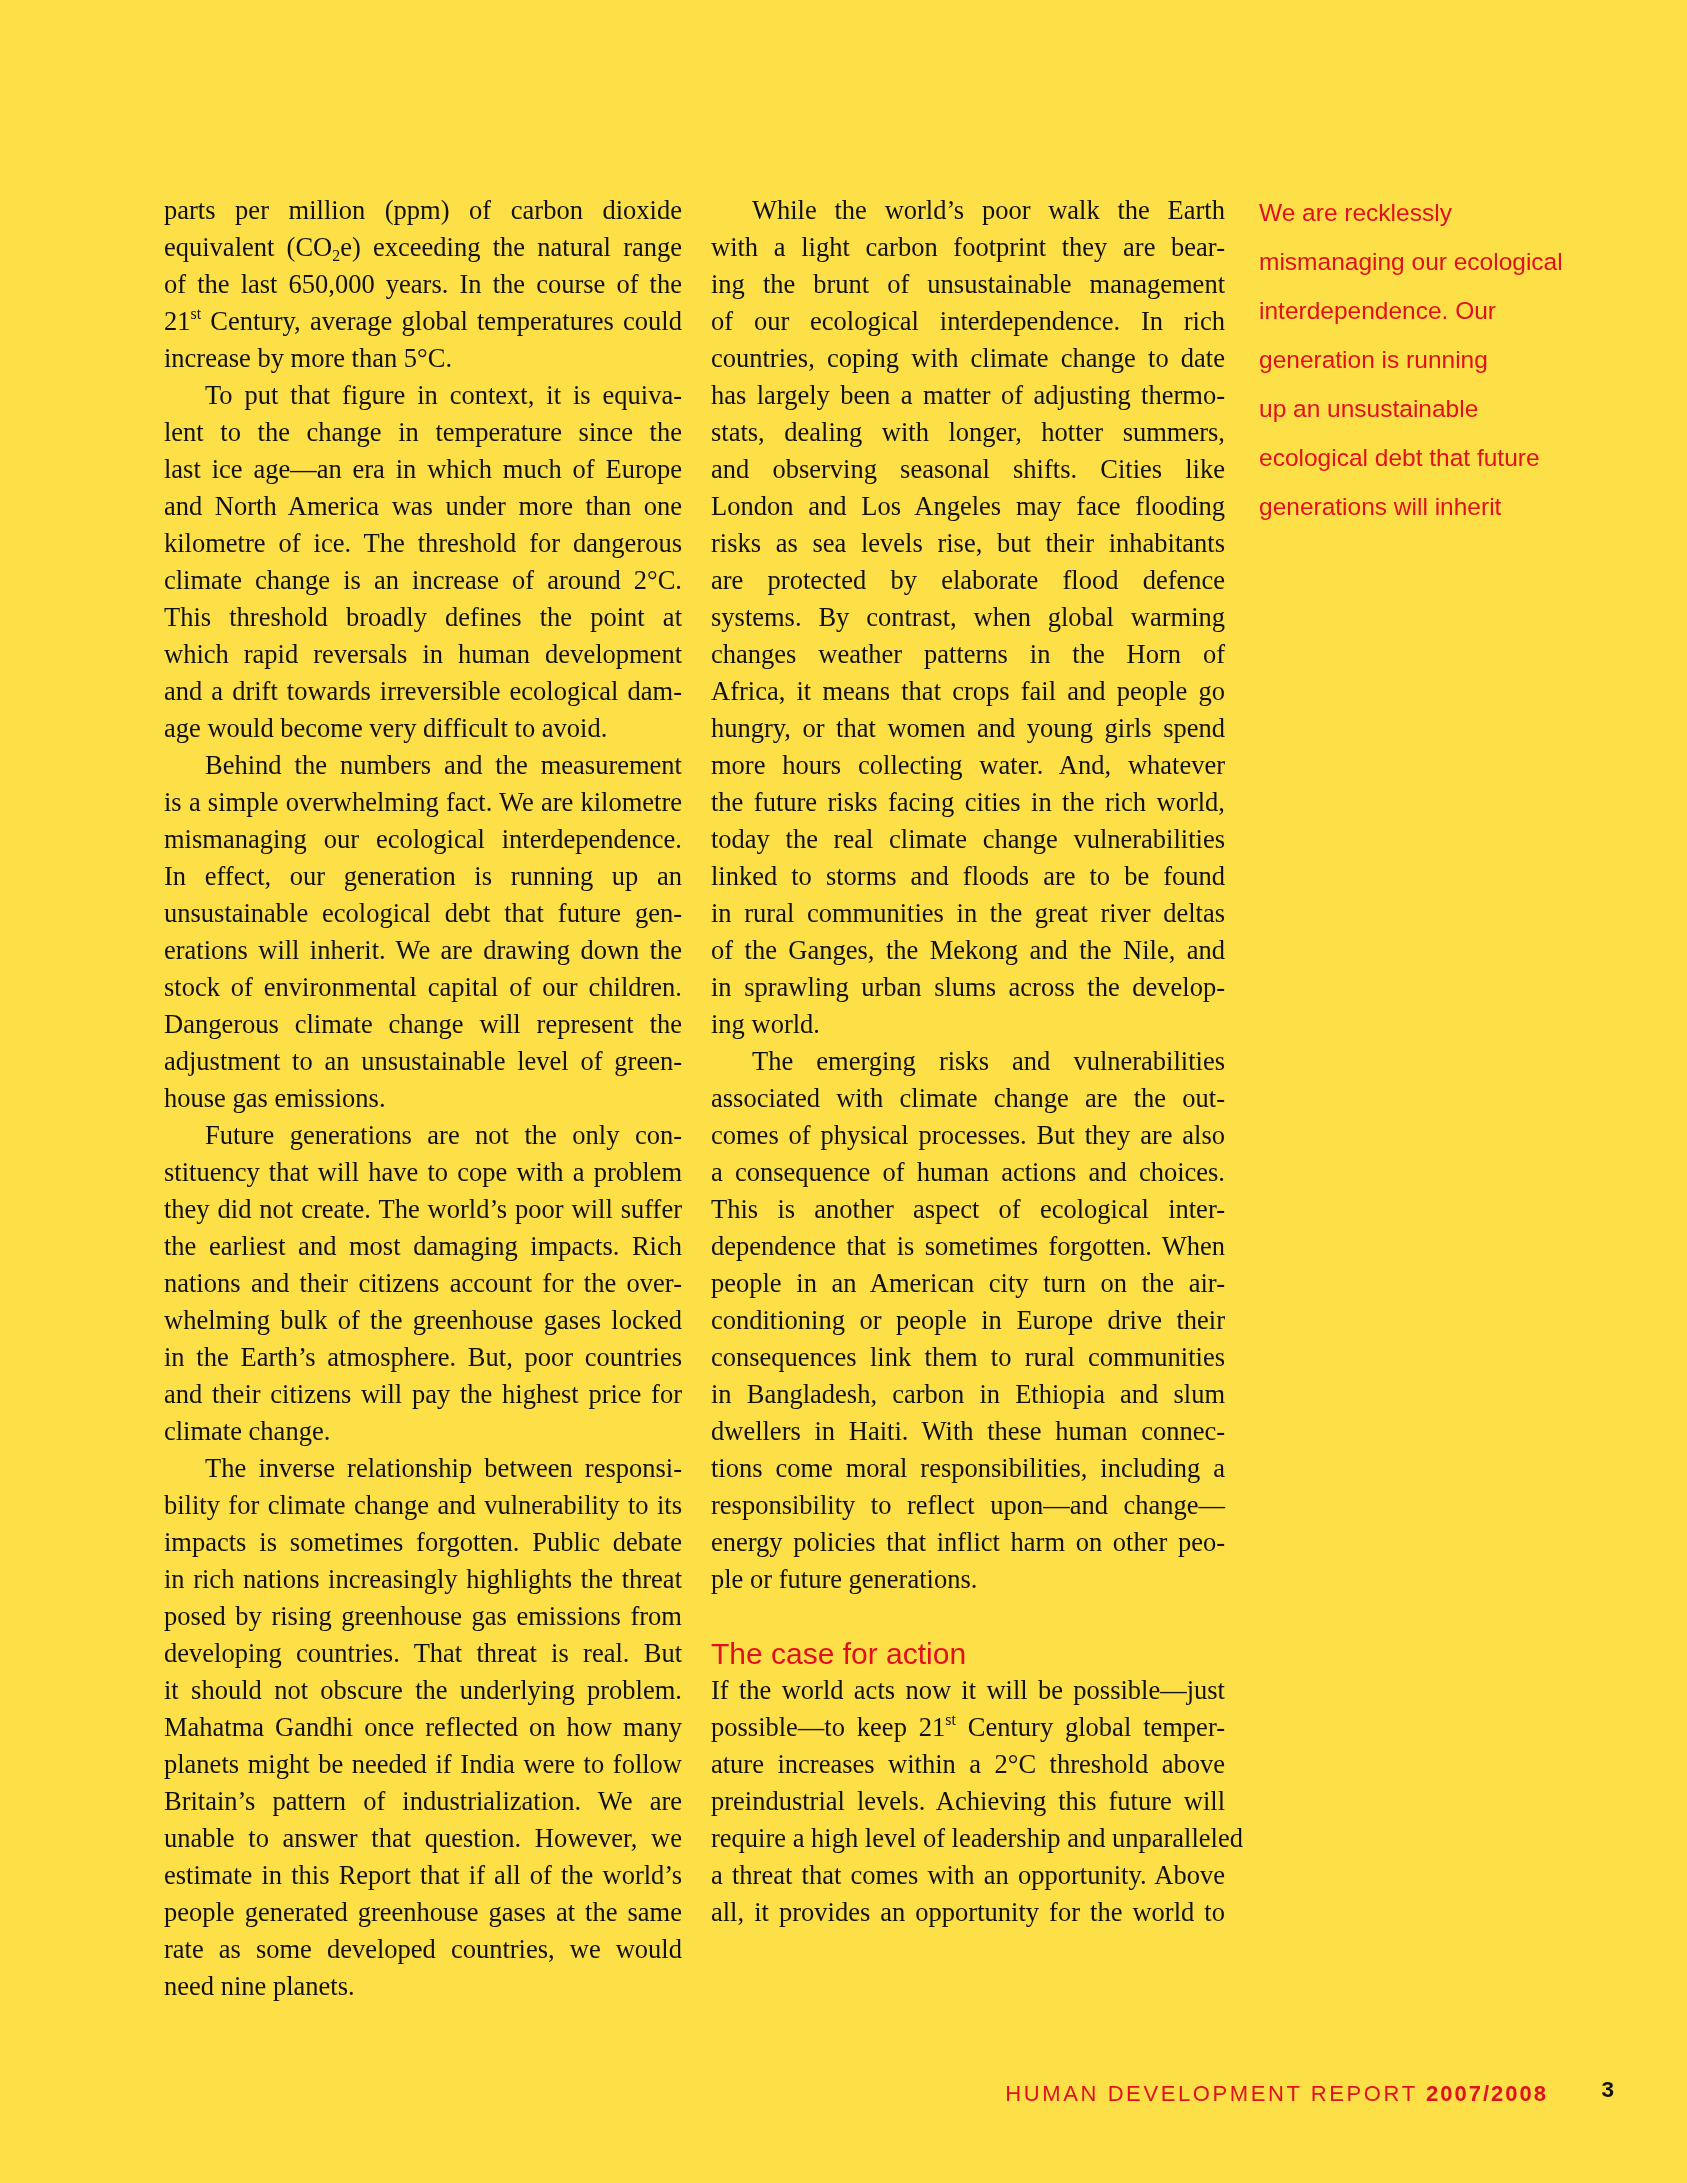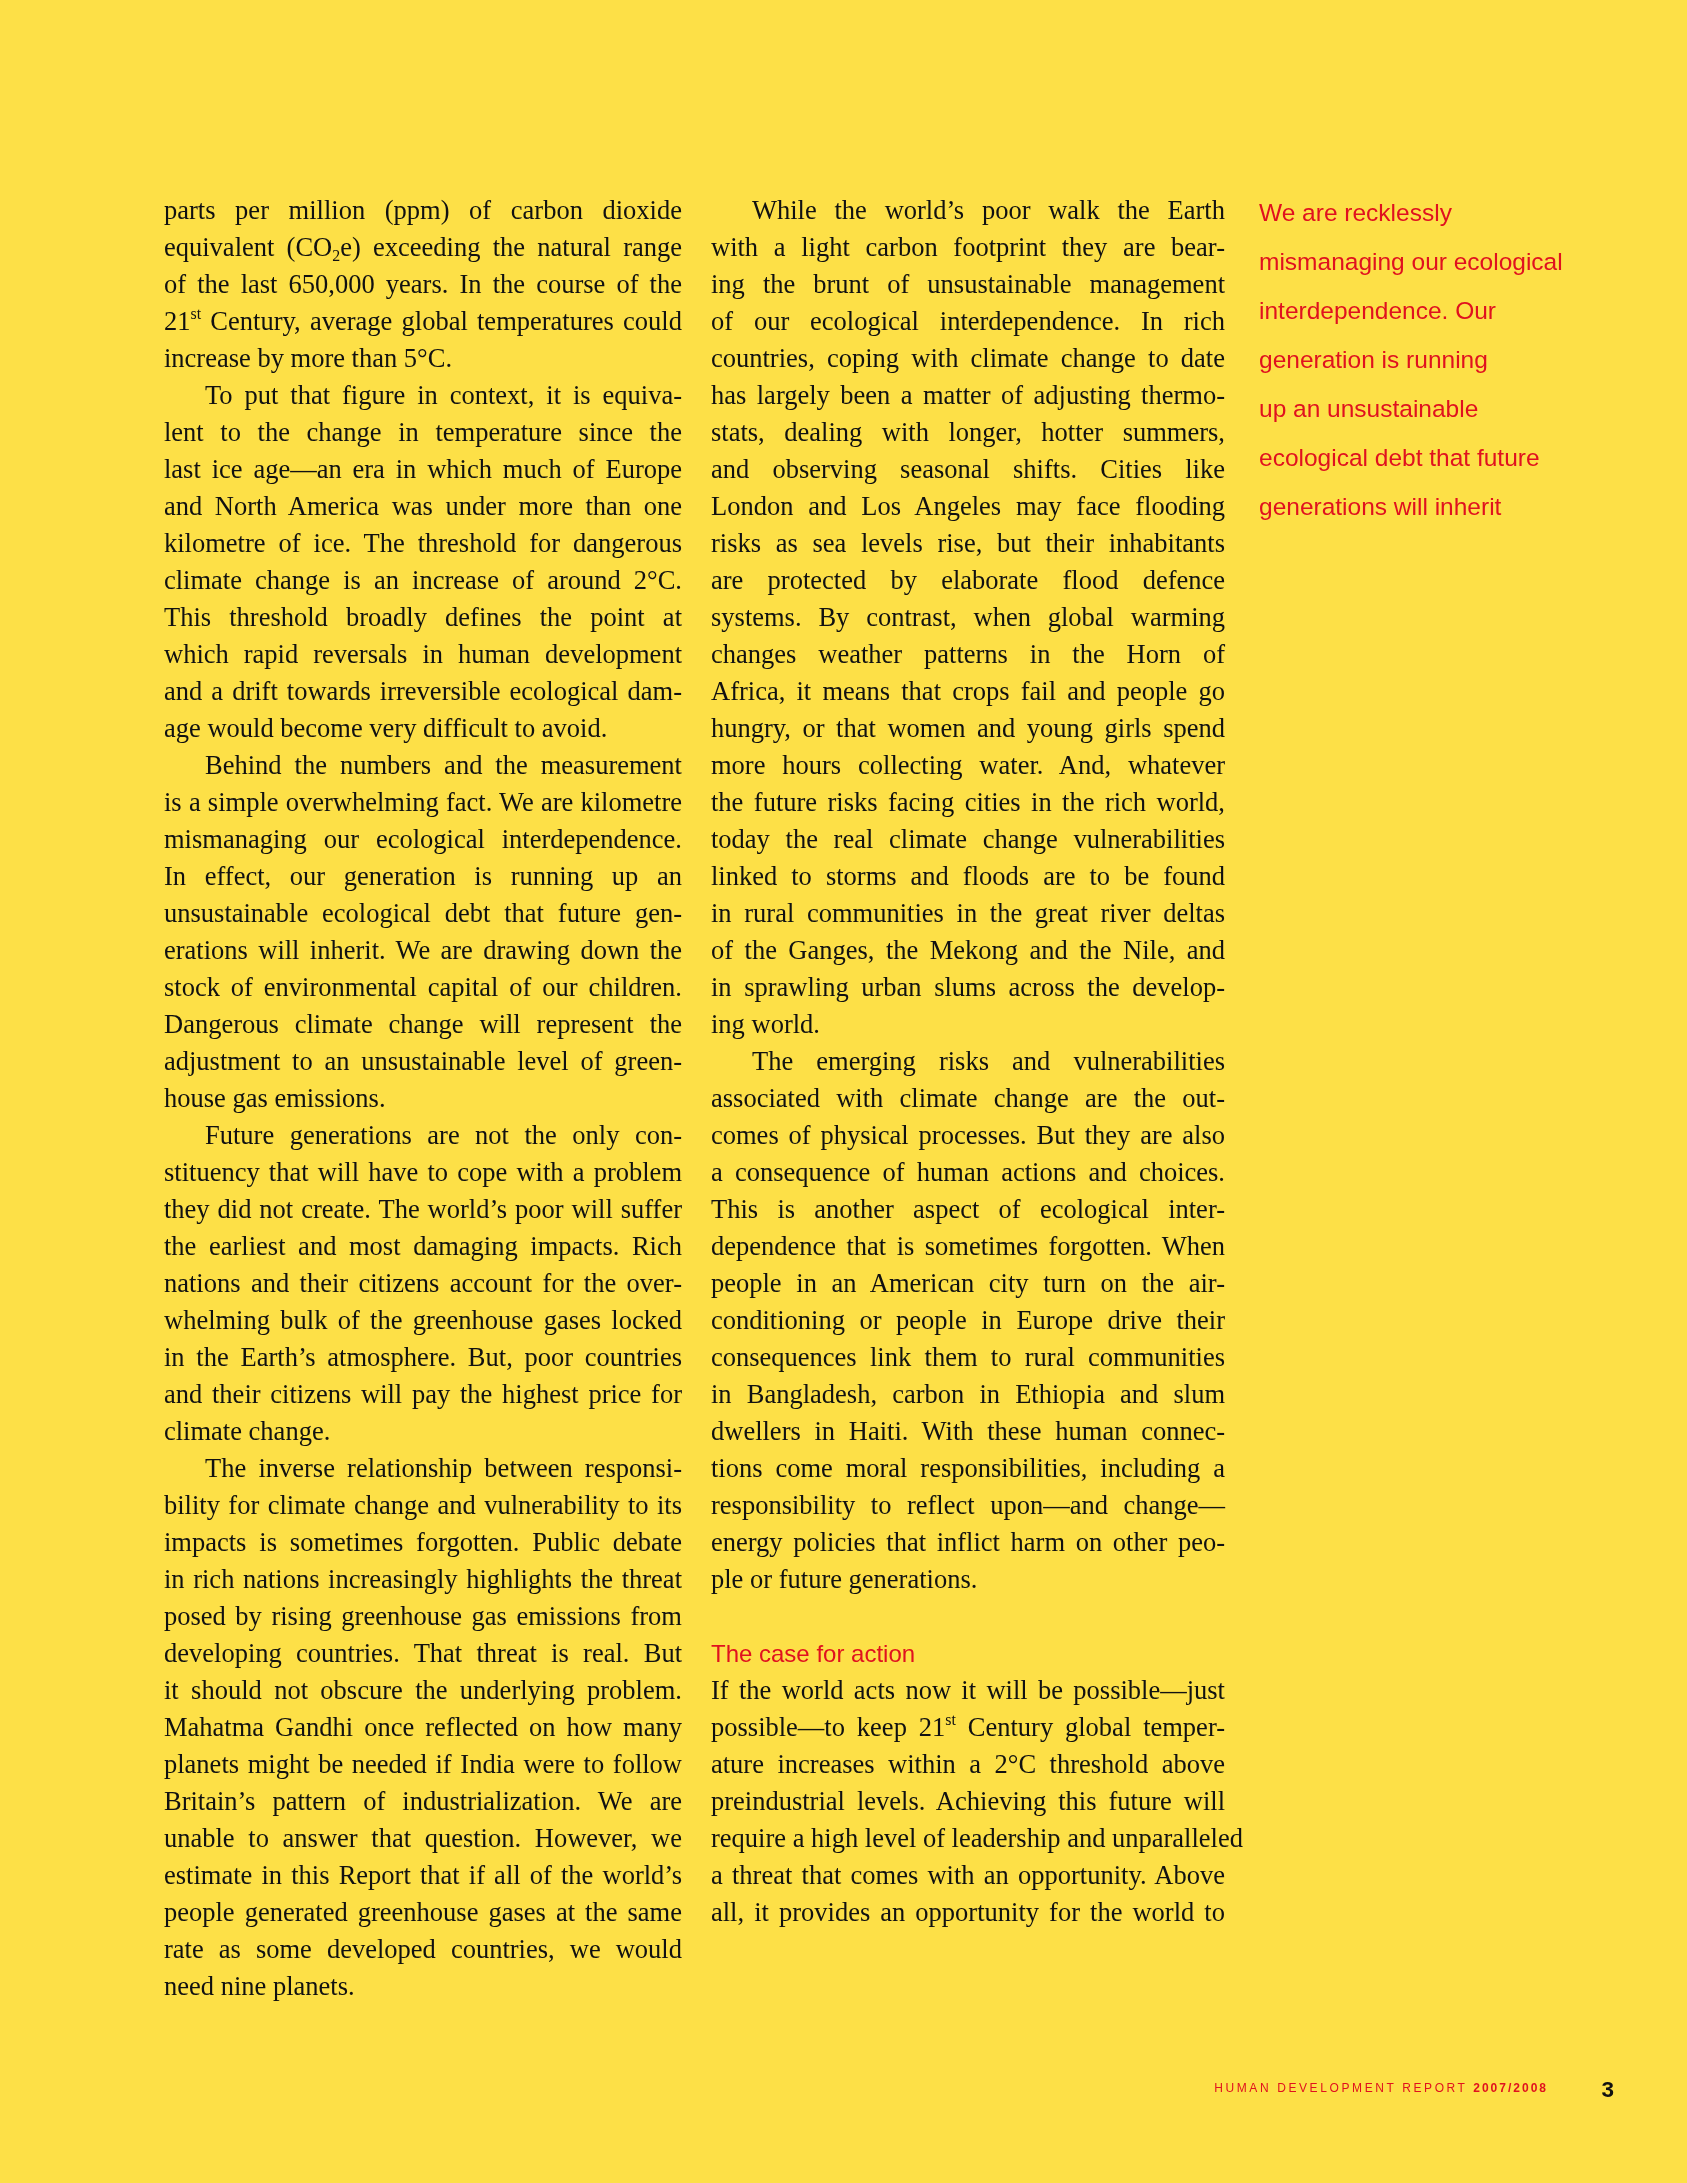--- a/index.html
+++ b/index.html
@@ -21,36 +21,36 @@
     overflow: visible;
   }
   .line.last { text-align-last: left; }
   .line.indent { padding-left: 41px; }
   .gap { display: block; height: 37px; }
   .heading {
     display: block;
     height: 37px;
     line-height: 37px;
     font-family: "Liberation Sans", "DejaVu Sans", sans-serif;
-    font-size: 24px;
+    font-size: 30px;
     color: #e0111f;
   }
   .quote {
     position: absolute; left: 1259px; top: 188px; width: 344px;
     font-family: "Liberation Sans", "DejaVu Sans", sans-serif;
     font-size: 24.5px; line-height: 49px; color: #e0111f;
   }
   .quote span { display: block; white-space: nowrap; }
   .footer {
     position: absolute; top: 2072px; left: 1111px; width: 503px; height: 40px;
     font-family: "Liberation Sans", "DejaVu Sans", sans-serif;
   }
   .footer-title {
     position: absolute; right: 66px; top: 9.3px;
-    font-size: 12px; letter-spacing: 2.6px; color: #e0111f; white-space: nowrap;
+    font-size: 22px; letter-spacing: 2.6px; color: #e0111f; white-space: nowrap;
   }
   .footer-title .yr { font-weight: bold; letter-spacing: 2px; }
   .page-num {
     position: absolute; right: 0px; top: 5.3px;
     font-size: 22.5px; font-weight: bold; color: #111;
   }
   sup { font-size: 0.6em; line-height: 0; vertical-align: 0.7em; }
   sub { font-size: 0.6em; line-height: 0; vertical-align: -0.3em; }
 </style>
 </head>

